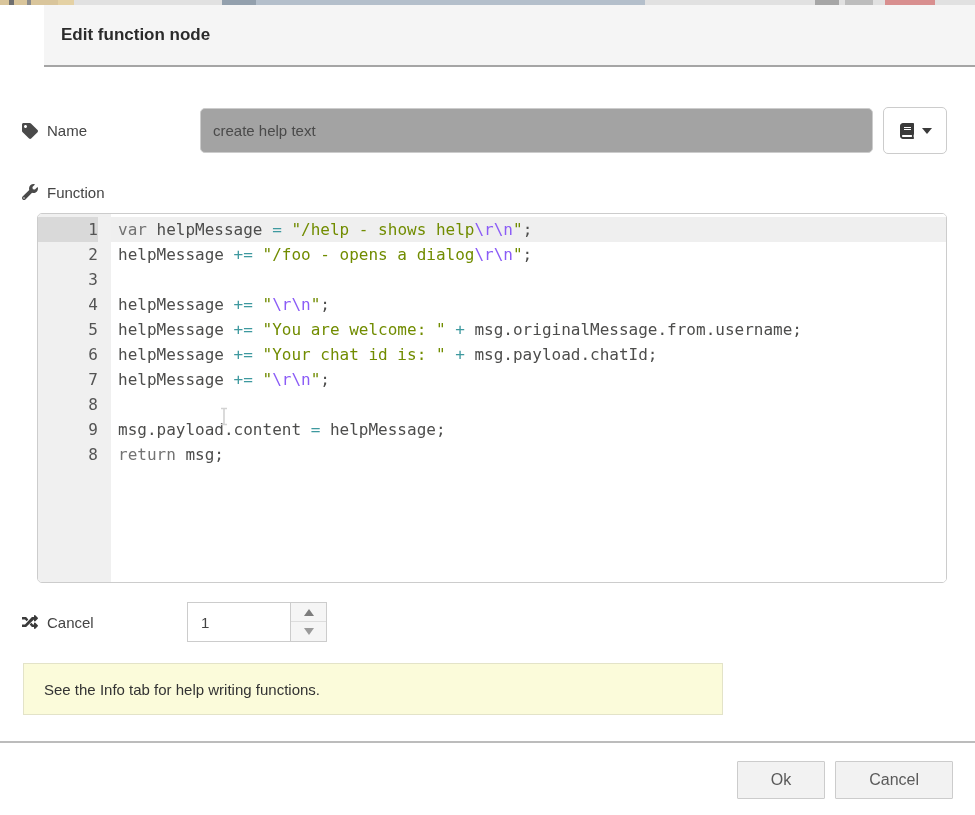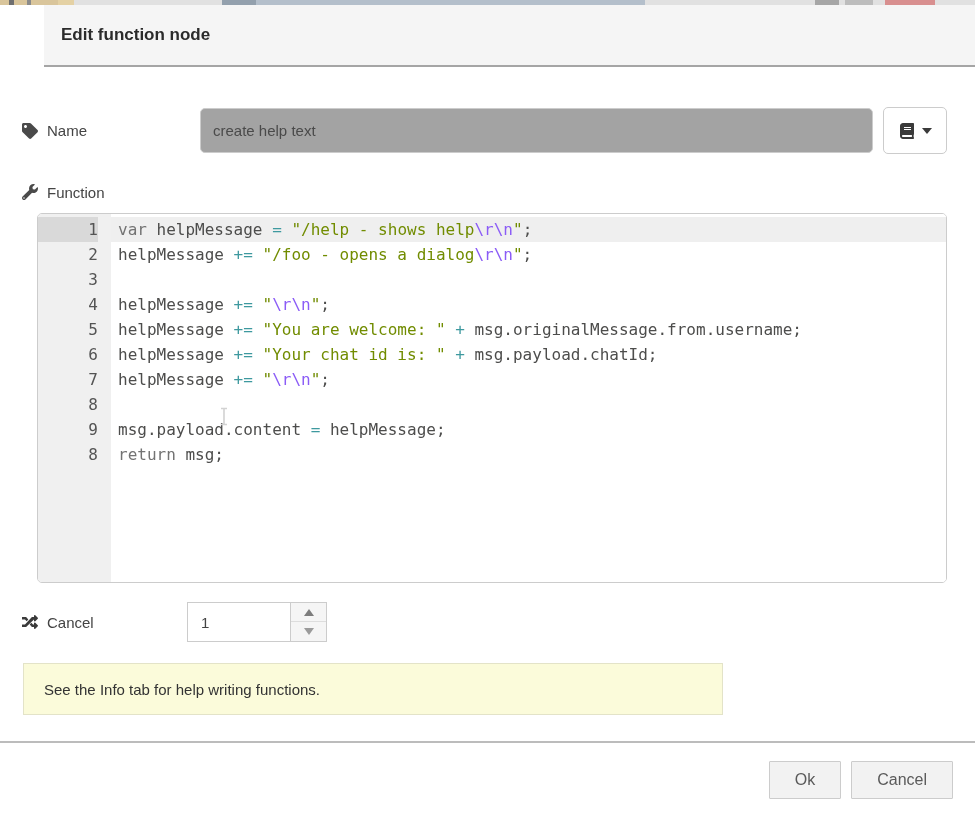--- a/index.html
+++ b/index.html
@@ -131,21 +131,21 @@
 
   
   .dlg-footer {
     flex: 0 0 74px;
     border-top: 2px solid #bcbcbc;
     background: #fff;
     display: flex; justify-content: flex-end; align-items: flex-start;
     gap: 10px; padding: 18px 22px 0 0;
   }
   .btn {
-    height: 38px; padding: 0 25px;
+    height: 38px; padding: 0 33px;
     background: #f2f2f2; border: 1px solid #ccc; border-radius: 1px;
     font-size: 16px; color: #5a5a5a; cursor: pointer;
     font-family: "Liberation Sans", sans-serif;
   }
 </style>
 </head>
 <body>
 
 <div class="bg-strip">
   <div class="blk blk-node1"></div>

